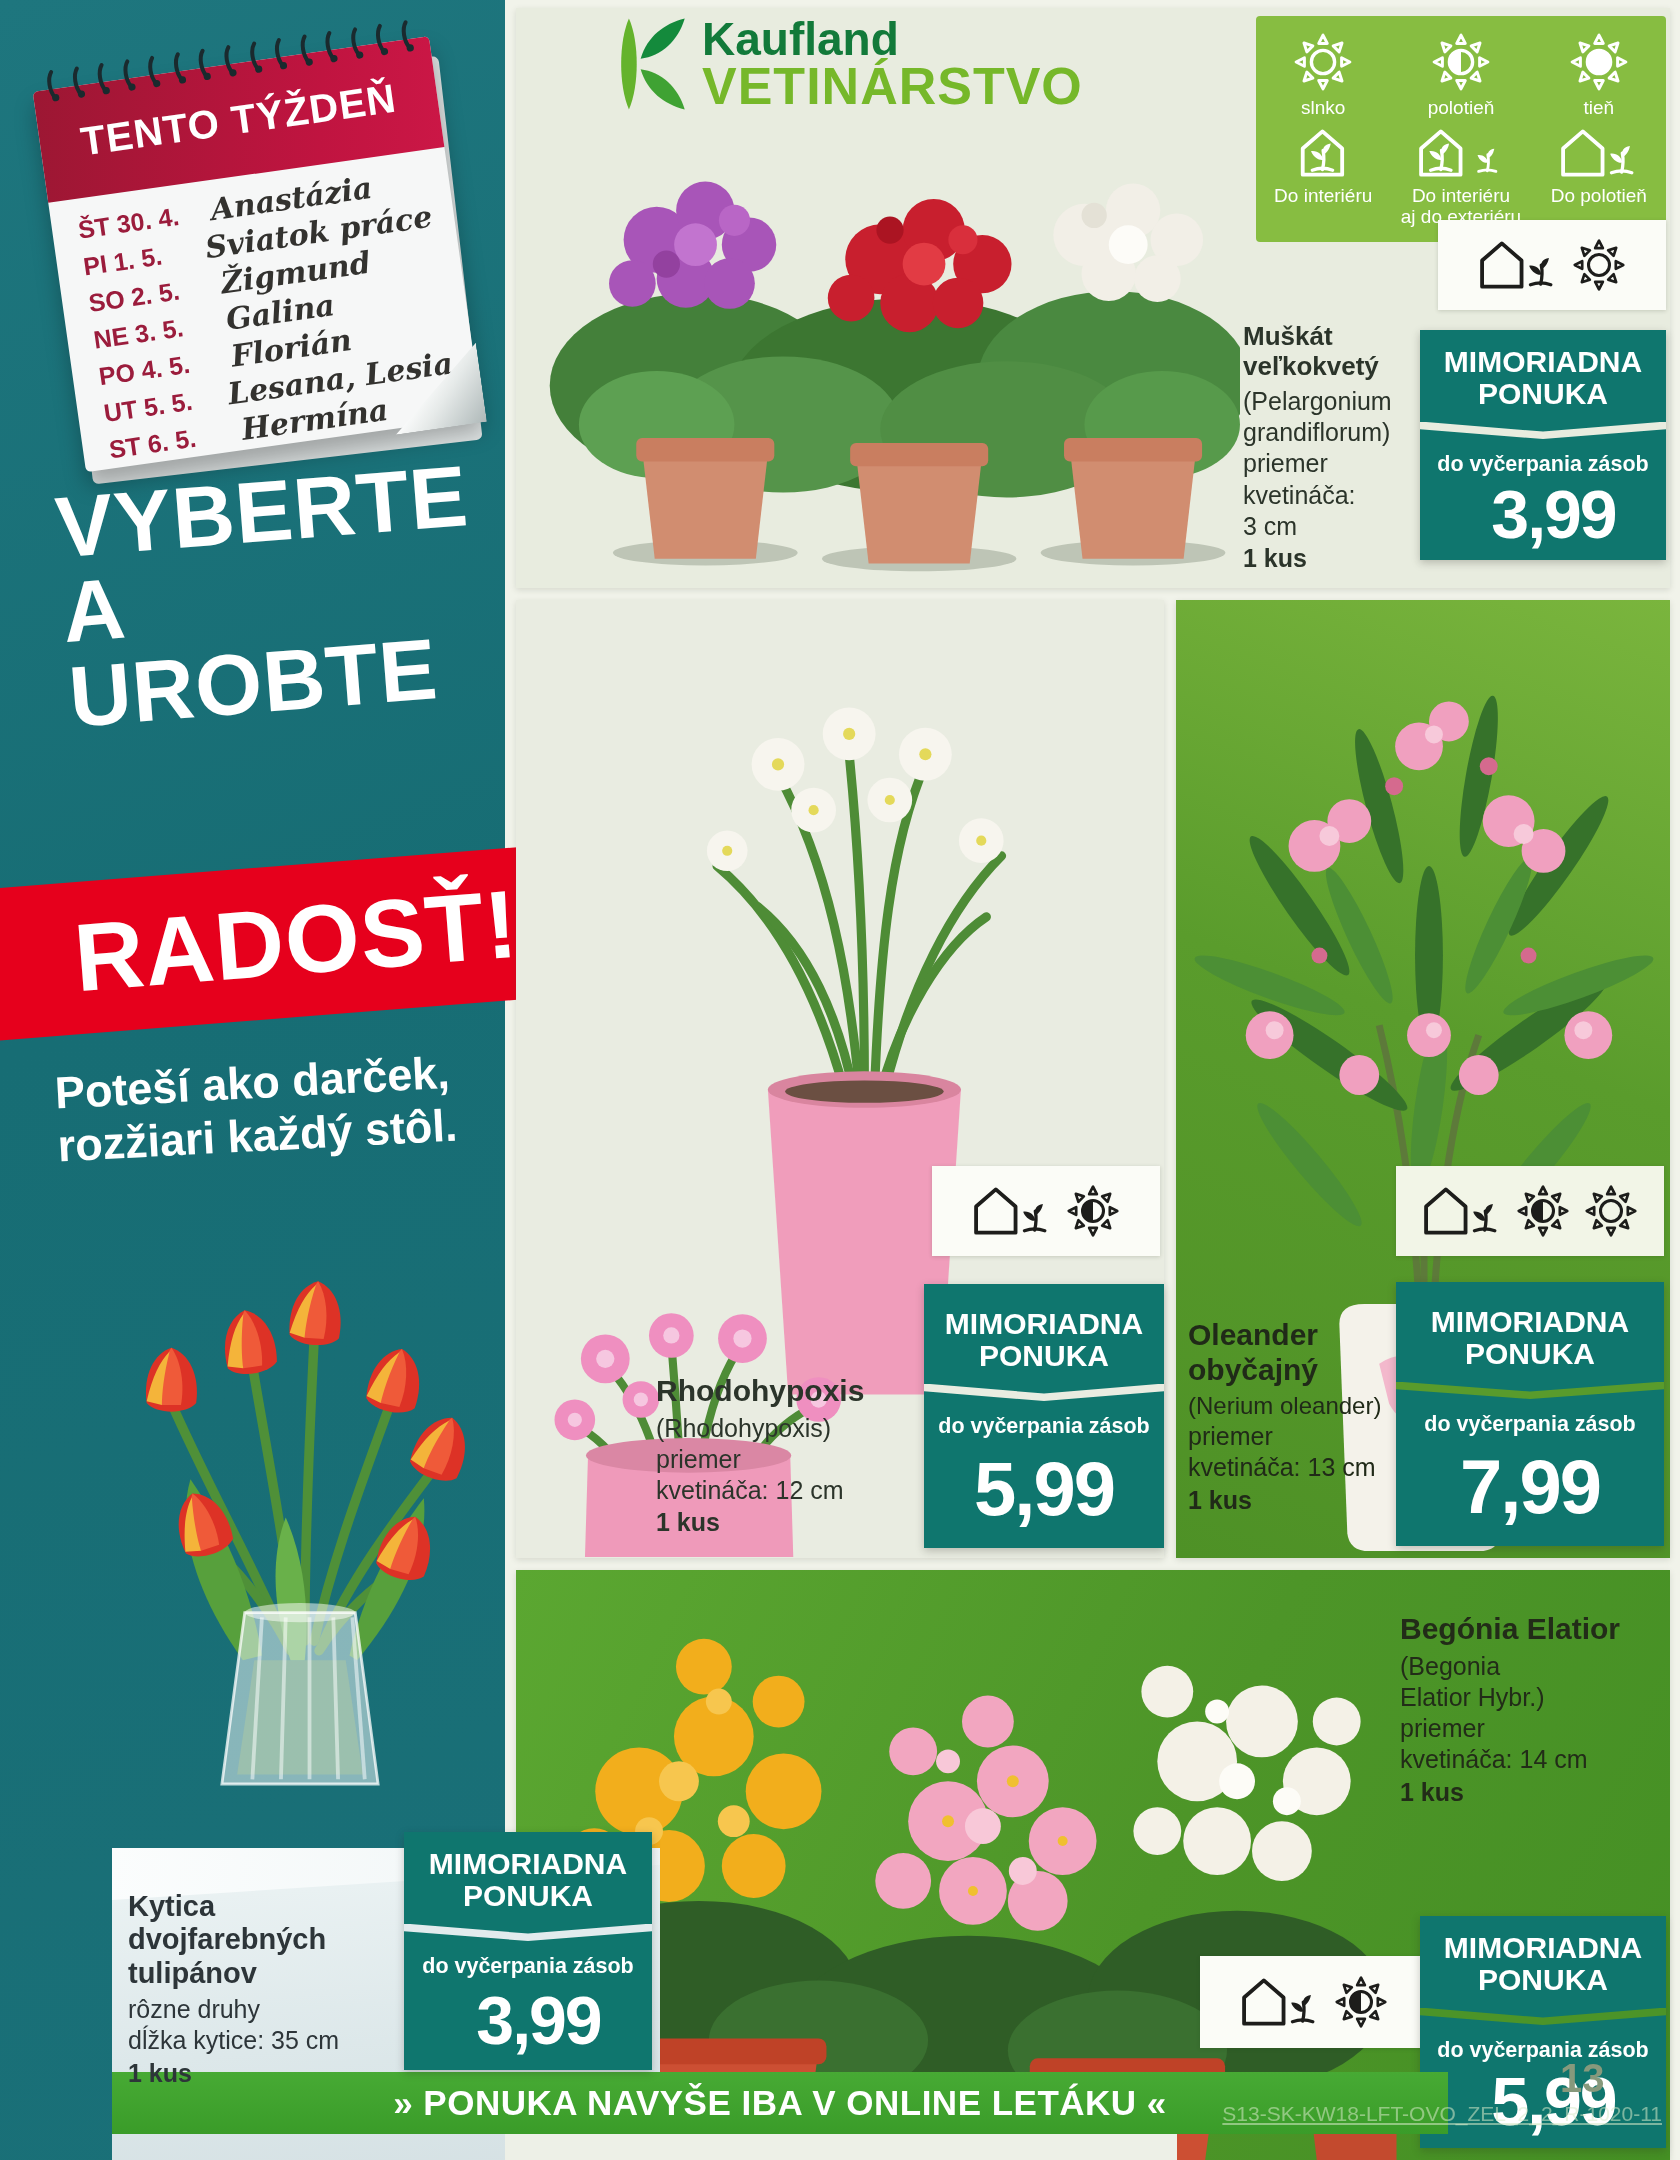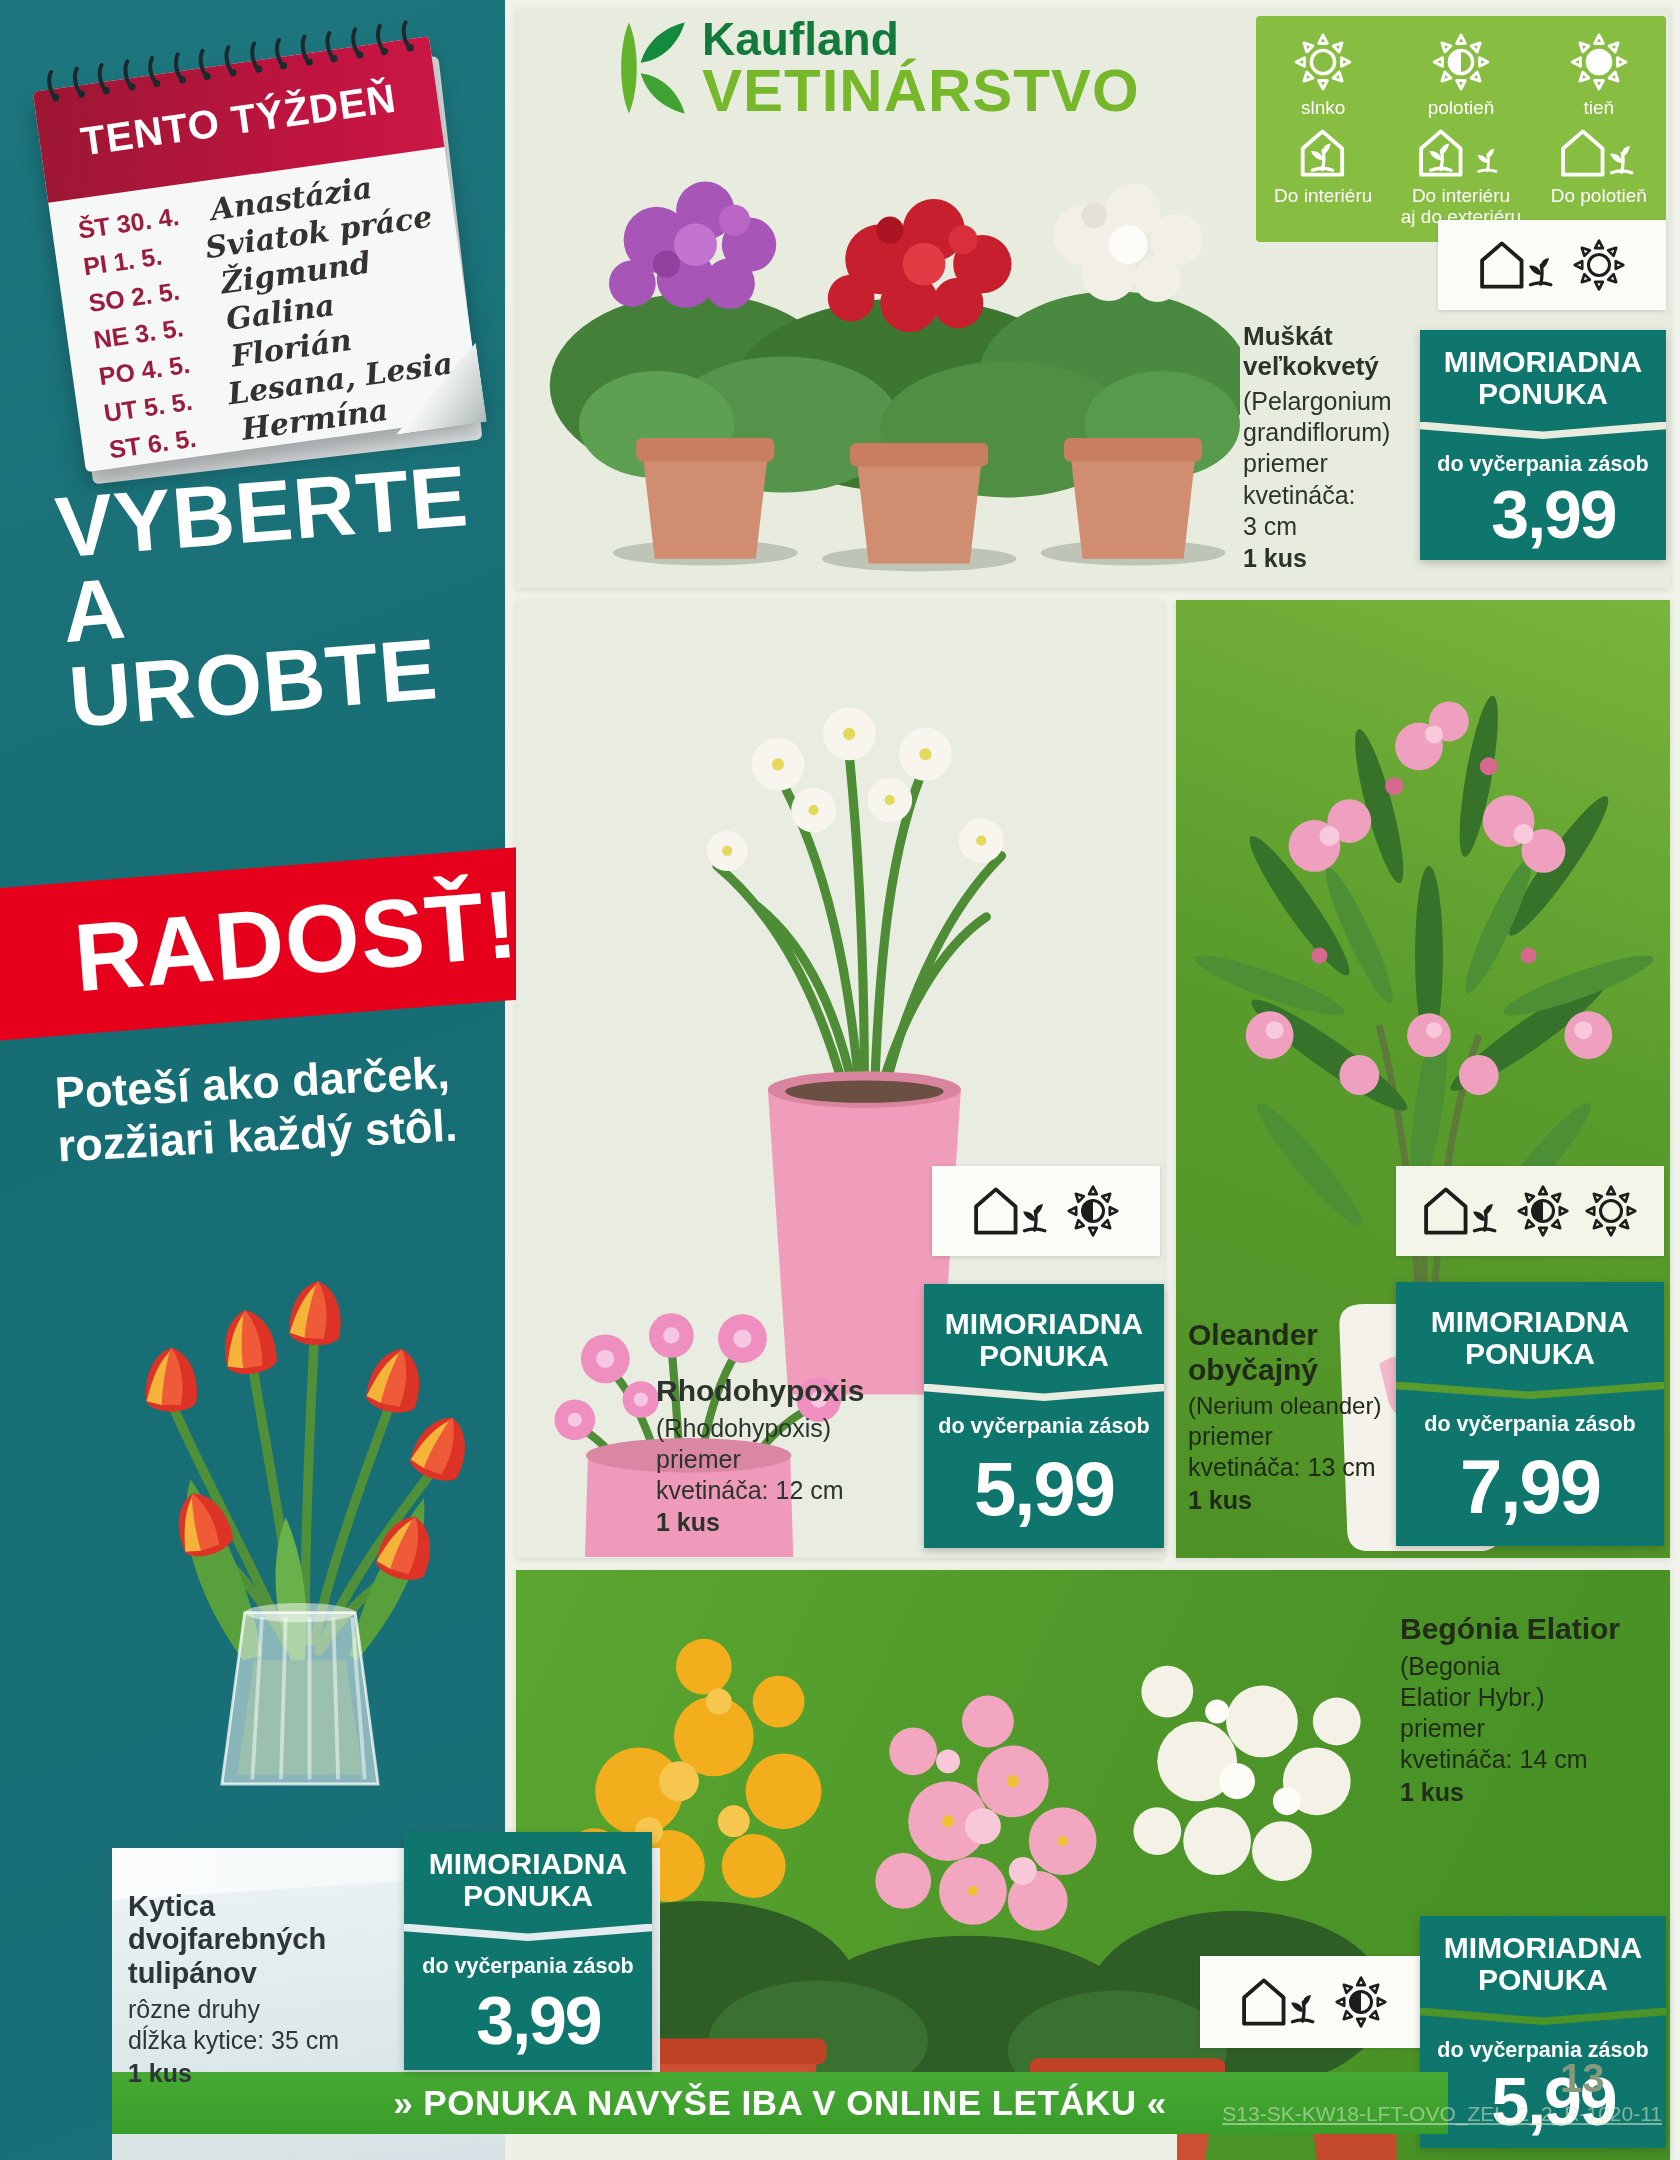--- a/index.html
+++ b/index.html
@@ -44,21 +44,21 @@
   .card-bego{left:516px;top:1570px;width:1154px;height:590px;
              background:linear-gradient(115deg,#5ba731 0%,#4d9528 55%,#459024 100%);}
   .photo{position:absolute;}
   .photo svg{display:block;width:100%;height:100%;}
   
   .logo{position:absolute;left:610px;top:16px;display:flex;align-items:center;}
   .logo-k{display:block;width:82px;height:96px;margin-right:10px;}
   .logo-k svg{width:100%;height:100%;}
   .logo-txt{display:flex;flex-direction:column;}
   .logo-brand{color:#127a3a;font-size:46px;font-weight:700;line-height:1.0;}
-  .logo-store{color:#76b82a;font-size:60px;font-weight:700;line-height:0.96;letter-spacing:1px;}
+  .logo-store{color:#76b82a;font-size:52px;font-weight:700;line-height:0.96;letter-spacing:1px;}
   
   .legend{position:absolute;left:1256px;top:16px;width:410px;height:226px;background:#87bd41;border-radius:4px;
           color:#fff;display:grid;grid-template-columns:1fr 1.18fr 1fr;align-content:space-evenly;
           padding:8px 4px;box-sizing:border-box;}
   .lg-cell{display:flex;flex-direction:column;align-items:center;justify-content:flex-start;gap:4px;}
   .lg-ic{display:block;height:62px;}
   .lg-ic.r2{height:56px;}
   .lg-ic svg{height:100%;width:auto;display:block;}
   .lg-lab{font-size:19px;text-align:center;line-height:1.12;white-space:pre-line;}
   

